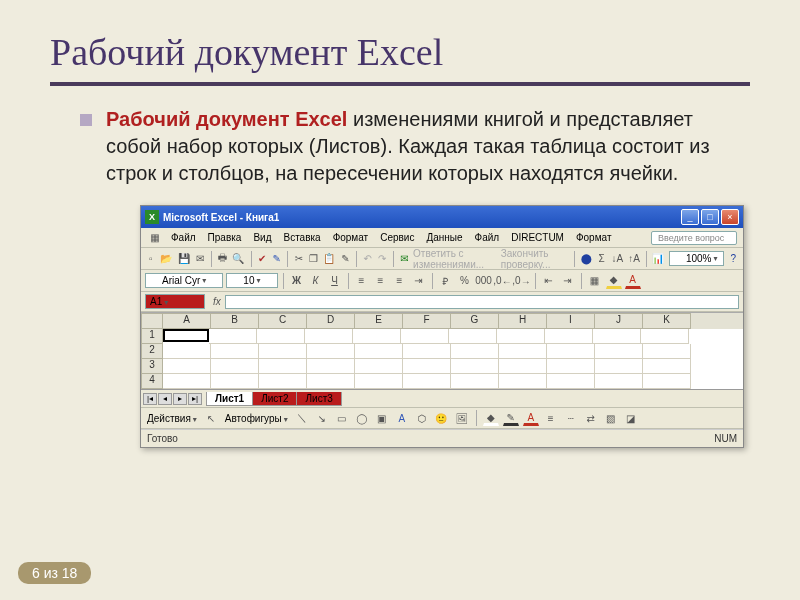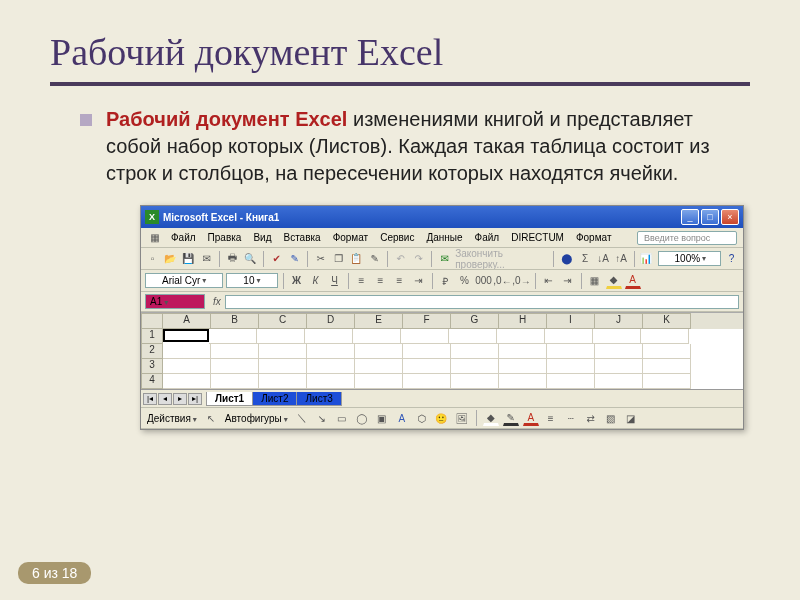--- a/index.html
+++ b/index.html
@@ -15,43 +15,43 @@
   .shot{margin:18px 0 0 90px;width:604px;border:1px solid #888;box-shadow:2px 2px 6px rgba(0,0,0,.3);background:#ece9d8;font-size:10px}
   .tbar{background:linear-gradient(#3b6ed5,#1e4fbd);height:22px;display:flex;align-items:center;padding:0 4px;color:#fff;justify-content:space-between}
   .tbar .ico{width:14px;height:14px;background:#2a8a2a;margin-right:4px;display:inline-flex;align-items:center;justify-content:center;color:#fff;font-weight:bold;font-size:9px}
   .tbar .ttl{font-weight:bold;display:flex;align-items:center}
   .wbtns{display:flex;gap:2px}
   .wbtn{width:18px;height:16px;border:1px solid #fff;border-radius:2px;display:flex;align-items:center;justify-content:center;font-size:9px;line-height:1}
   .min,.max{background:linear-gradient(#7ea6e8,#3a6dd3)}
   .cls{background:linear-gradient(#e88a70,#c9442a)}
   .mbar{background:#ece9d8;height:20px;display:flex;align-items:center;padding:2px 6px;gap:4px;border-bottom:1px solid #c0c0b0}
   .mbar span{padding:0 4px}
-  .qbox{margin-left:auto;background:#fff;border:1px solid #8aa;border-radius:2px;padding:1px 6px;color:#888;font-size:9px;width:100px}
+  .qbox{margin-left:auto;background:#fff;border:1px solid #8aa;border-radius:2px;padding:1px 6px;color:#888;font-size:9px;width:86px}
   .tool{background:#ece9d8;height:22px;display:flex;align-items:center;padding:2px 4px;gap:3px;border-bottom:1px solid #c0c0b0;overflow:hidden}
   .tb{width:16px;height:16px;border:1px solid transparent;display:flex;align-items:center;justify-content:center;font-size:10px;color:#555}
   .sep{width:1px;height:16px;background:#aaa;margin:0 2px}
   .tool .grey{color:#aaa}
   .fontbox{background:#fff;border:1px solid #8aa;padding:1px 16px;font-size:10px;min-width:64px;display:flex;align-items:center;justify-content:space-between}
   .dd::after{content:"▾";color:#555;font-size:8px;margin-left:2px}
   .fmrow{background:#ece9d8;height:20px;display:flex;align-items:center;border-bottom:1px solid #c0c0b0}
-  .namebox{background:#be185d;border:1px solid #8aa;width:60px;padding:1px 4px;margin:0 4px}
+  .namebox{background:#b91c1c;border:1px solid #8aa;width:60px;padding:1px 4px;margin:0 4px}
   .fxlbl{font-style:italic;color:#555;margin:0 4px}
   .fxbar{background:#fff;border:1px solid #8aa;flex:1;height:14px;margin-right:4px}
   .grid{background:#fff;border-top:1px solid #aaa}
   .ghdr{display:flex;background:#e4e2d4}
   .ch{border:1px solid #b5b39e;border-left:none;width:48px;height:16px;text-align:center;color:#333;font-size:10px}
   .ch.first{width:22px;border-left:1px solid #b5b39e}
   .grow{display:flex}
   .rh{border:1px solid #b5b39e;border-top:none;width:22px;height:15px;background:#e4e2d4;text-align:center;font-size:10px;color:#333}
   .cell{border-right:1px solid #d4d0c0;border-bottom:1px solid #d4d0c0;width:48px;height:15px}
   .cell.sel{border:2px solid #000;width:46px;height:13px}
   .tabs{background:#ece9d8;height:18px;display:flex;align-items:center;border-top:1px solid #999;padding-left:2px;font-size:10px}
   .tnav{display:flex;gap:1px;margin-right:4px}
   .tnav span{border:1px solid #999;width:14px;height:12px;display:flex;align-items:center;justify-content:center;background:#ddd;font-size:8px}
-  .tab{border:1px solid #999;border-top:none;padding:1px 8px;background:#1d4ed8;margin-right:-1px}
+  .tab{border:1px solid #999;border-top:none;padding:1px 8px;background:#b91c1c;margin-right:-1px}
   .tab.act{background:#fff;font-weight:bold}
   .draw{background:#ece9d8;height:22px;display:flex;align-items:center;padding:2px 4px;gap:4px;border-top:1px solid #c0c0b0;border-bottom:1px solid #c0c0b0;font-size:10px}
   .draw .lbl{padding:0 2px}
   .status{background:#ece9d8;height:18px;display:flex;align-items:center;padding:2px 6px;font-size:10px;color:#333;justify-content:space-between;border-top:1px solid #ccc}
   .pagenum{position:absolute;left:18px;bottom:16px;background:#a8986e;color:#fff;border-radius:10px;padding:3px 14px;font-size:14px}
   .colred{color:#c03020}
   .colblue{color:#2040a0}
   .colgreen{color:#208020}
   .bold{font-weight:bold}
   .ital{font-style:italic}
@@ -113,20 +113,21 @@
       <span class="sep"></span>
       <span class="tb">✂</span>
       <span class="tb">❐</span>
       <span class="tb">📋</span>
       <span class="tb">✎</span>
       <span class="sep"></span>
       <span class="tb grey">↶</span>
       <span class="tb grey">↷</span>
       <span class="sep"></span>
       <span class="tb colgreen">✉</span>
+      <span class="grey">Ответить с изменениями...</span>
       <span class="grey">Закончить проверку...</span>
       <span class="sep"></span>
       <span class="tb colblue">⬤</span>
       <span class="tb">Σ</span>
       <span class="tb">↓A</span>
       <span class="tb">↑A</span>
       <span class="sep"></span>
       <span class="tb">📊</span>
       <span class="fontbox dd" style="min-width:40px">100%</span>
       <span class="tb colblue">?</span>
@@ -267,16 +268,20 @@
       <span class="tb" style="border-bottom:3px solid #fff">◆</span>
       <span class="tb" style="border-bottom:3px solid #333">✎</span>
       <span class="tb colred" style="border-bottom:3px solid #c03020">A</span>
       <span class="tb">≡</span>
       <span class="tb">┄</span>
       <span class="tb">⇄</span>
       <span class="tb">▧</span>
       <span class="tb">◪</span>
     </div>
 
+    <div class="status">
+      <span>Готово</span>
+      <span>NUM</span>
+    </div>
   </div>
 </div>
 
 <div class="pagenum">6 из 18</div>
 
 </body></html>

